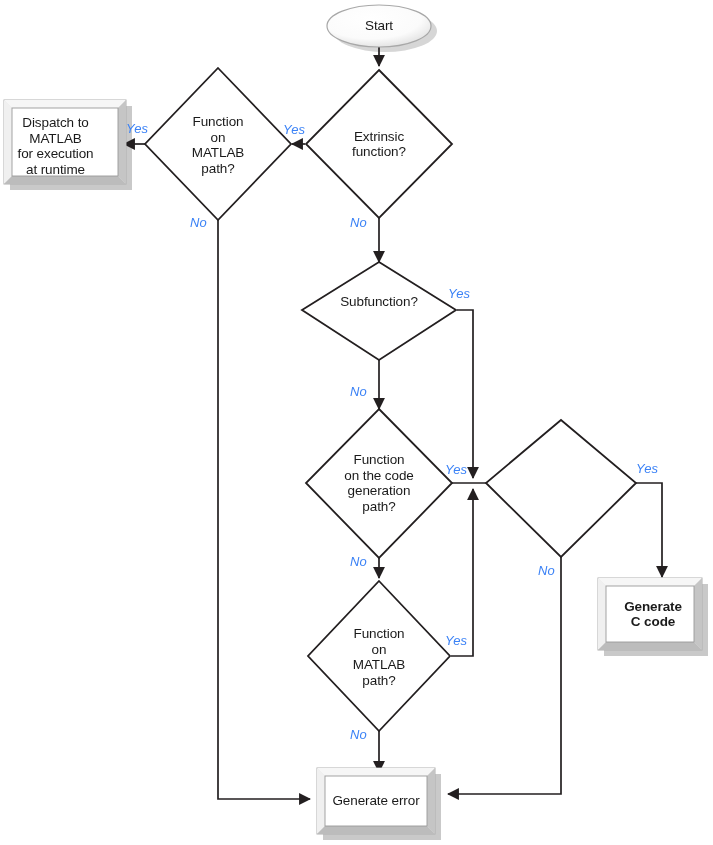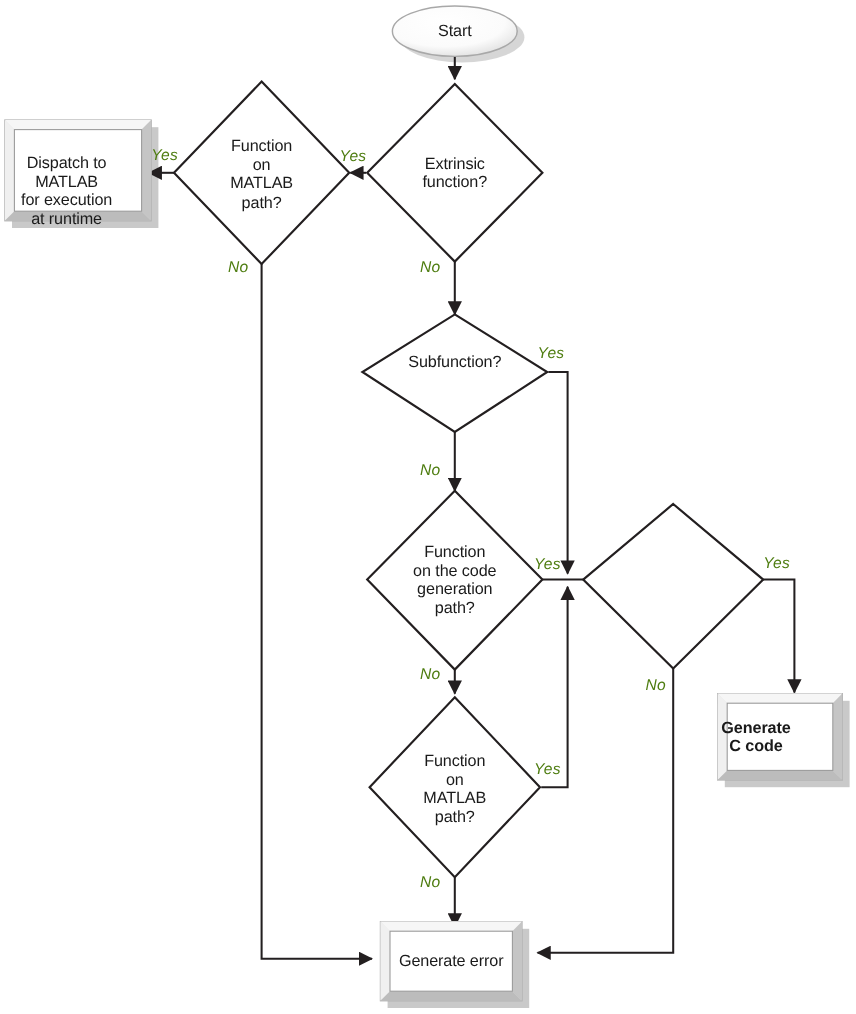--- a/index.html
+++ b/index.html
@@ -35,21 +35,21 @@
     line-height: 15.5px;
     white-space: pre-line;
     pointer-events: none;
     letter-spacing: -0.1px;
   }
   .label-bold { font-weight: bold; }
   .edge-label {
     position: absolute;
     font-style: italic;
     font-size: 13px;
-    color: #4d7c0f;
+    color: #3b82f6;
     white-space: nowrap;
     letter-spacing: 0.2px;
   }
 </style>
 </head>
 <body>
 
 <div id="flowchart-root">
 
   <svg id="flow-svg" viewBox="0 0 713 845">
@@ -148,39 +148,39 @@
   <div class="node-label" style="left:314px; top:126px; width:130px; height:36px;">Extrinsic
 function?</div>
 
   <div class="node-label" style="left:329px; top:12px; width:100px; height:28px;">Start</div>
 
   <div class="node-label" style="left:158px; top:111px; width:120px; height:68px;">Function
 on
 MATLAB
 path?</div>
 
-  <div class="node-label" style="left:13px; top:126px; width:85px; height:66px;border-radius:20px;">Dispatch to
+  <div class="node-label" style="left:13px; top:113px; width:85px; height:66px;border-radius:20px;">Dispatch to
 MATLAB
 for execution
 at runtime</div>
 
   <div class="node-label" style="left:314px; top:292px; width:130px; height:20px;">Subfunction?</div>
 
   <div class="node-label" style="left:311px; top:448px; width:136px; height:70px;">Function
 on the code
 generation
 path?</div>
 
   <div class="node-label" style="left:319px; top:623px; width:120px; height:68px;">Function
 on
 MATLAB
 path?</div>
 
 
-  <div class="node-label label-bold" style="left:583px; top:593px; width:94px; height:42px;">Generate
+  <div class="node-label label-bold" style="left:606px; top:593px; width:94px; height:42px;">Generate
 C code</div>
 
   <div class="node-label" style="left:326px; top:790px; width:100px; height:22px;">Generate error</div>
 
   <div class="edge-label" style="left:283px; top:122px;">Yes</div>
 
   <div class="edge-label" style="left:350px; top:215px;">No</div>
 
   <div class="edge-label" style="left:126px; top:121px;">Yes</div>
 

